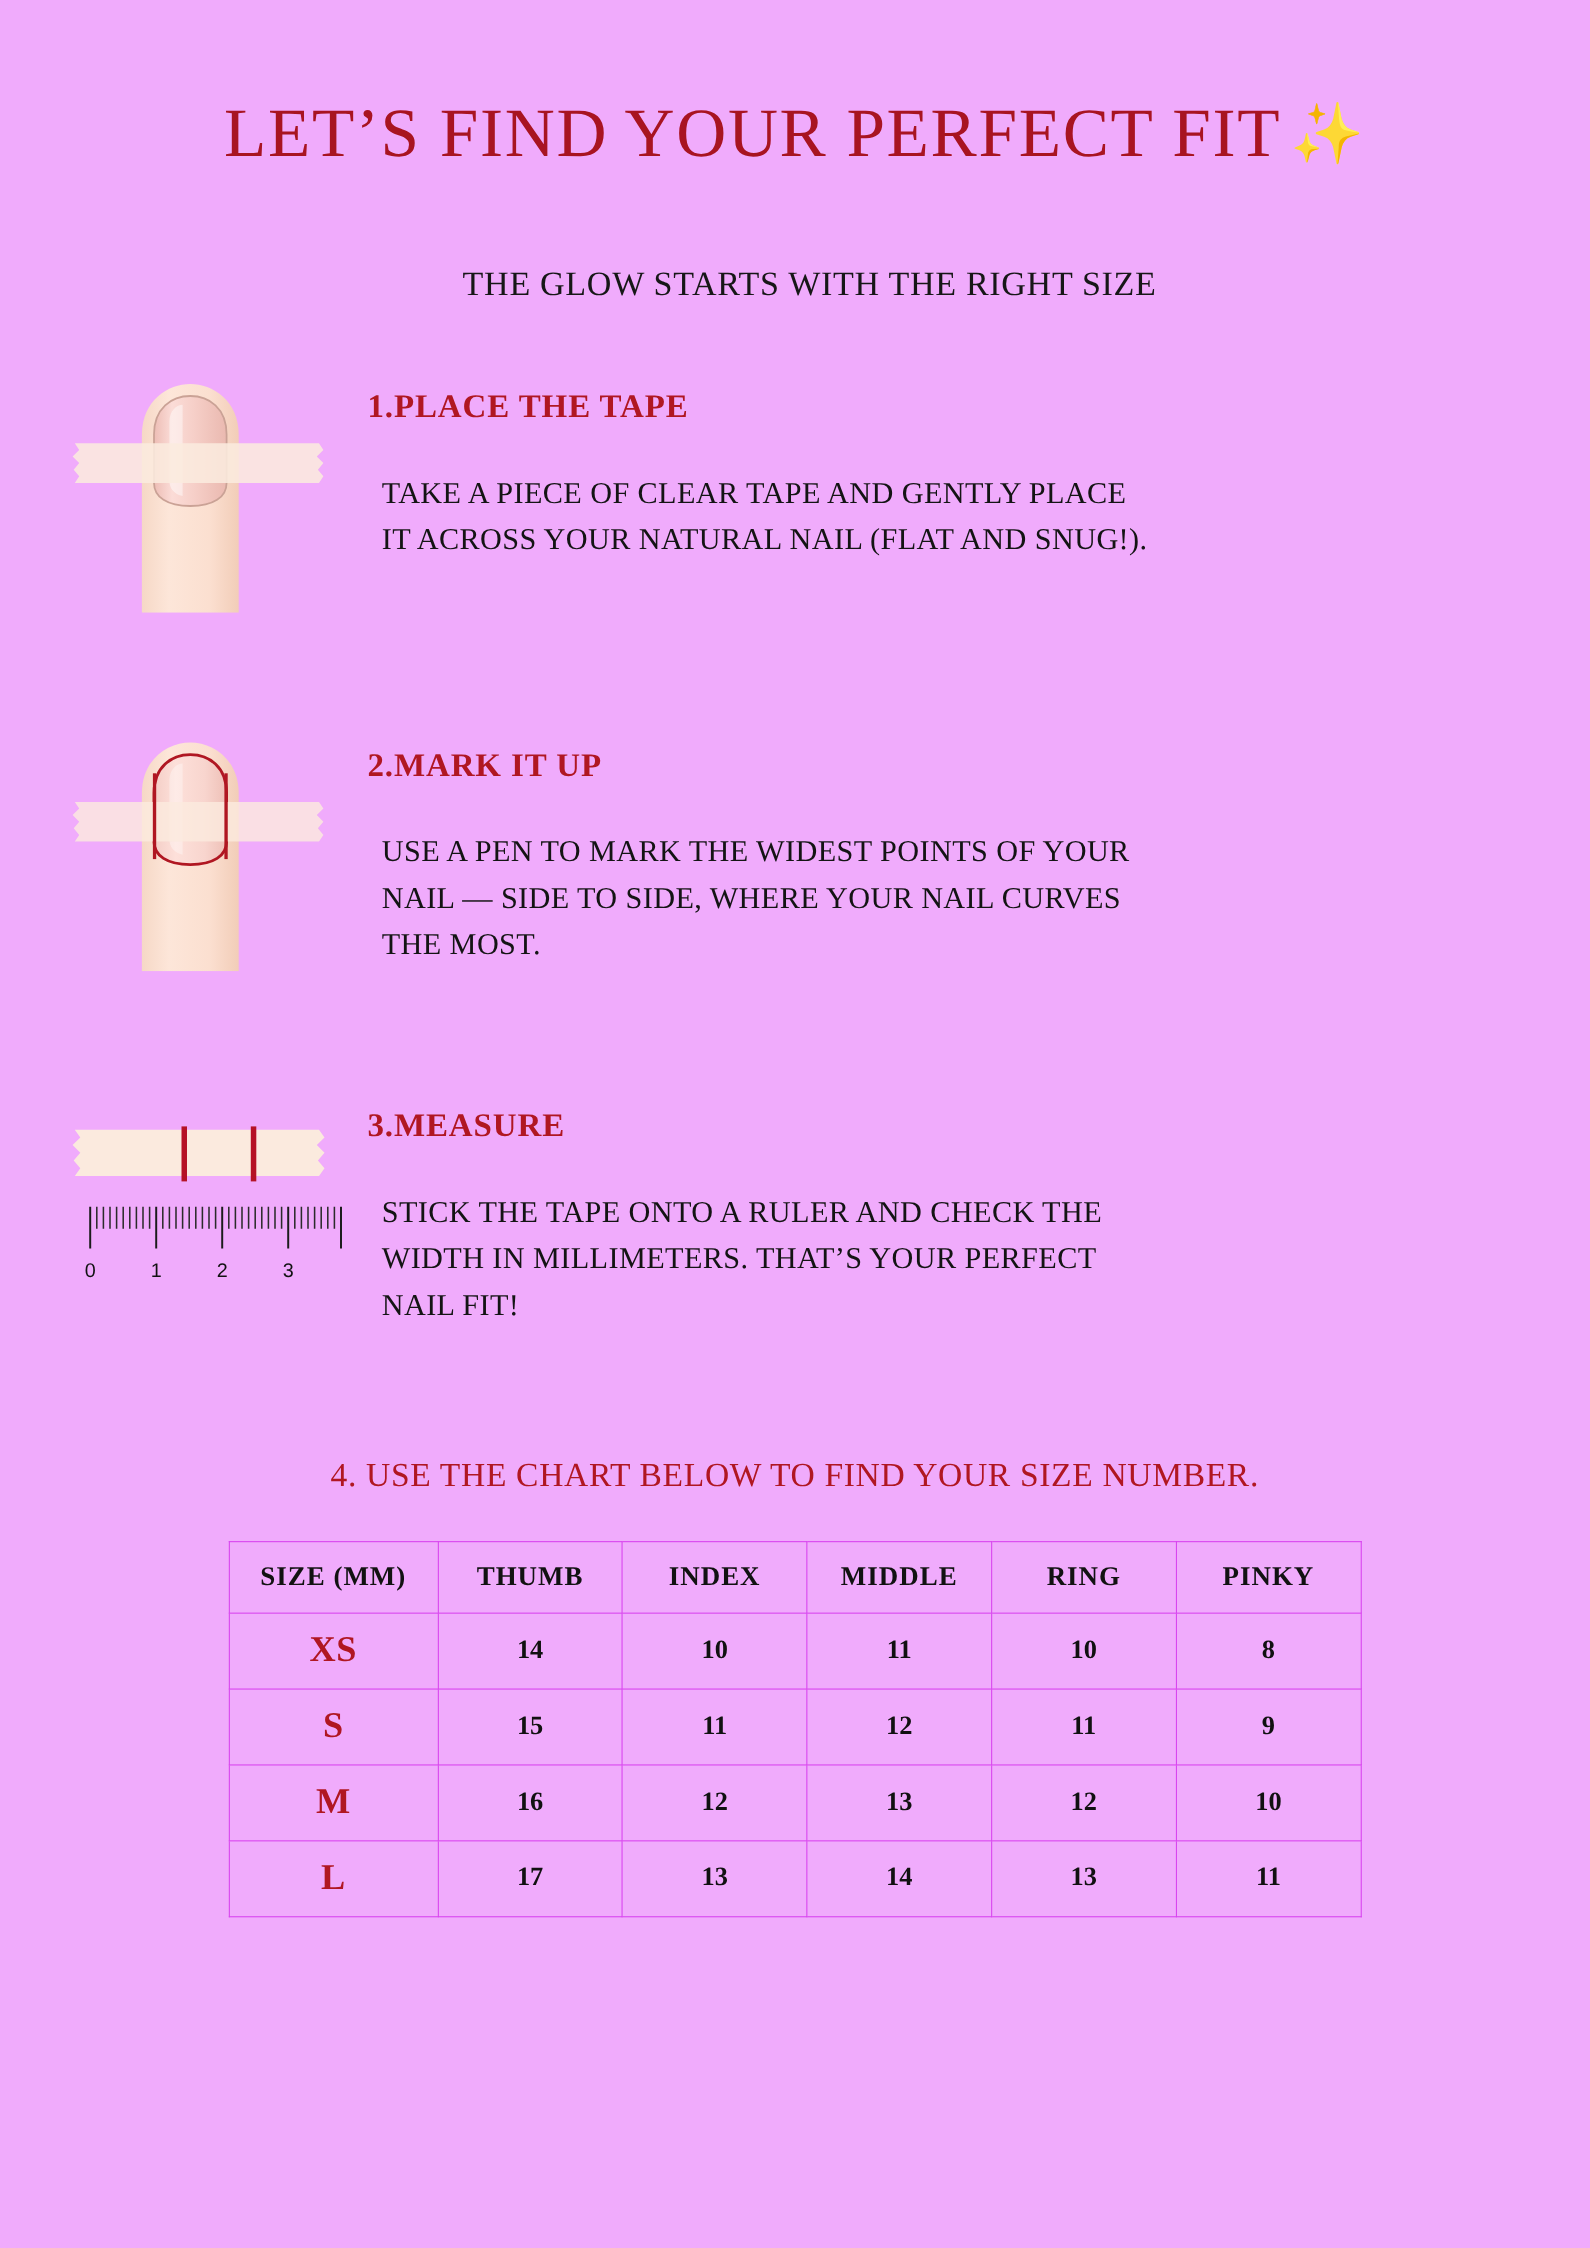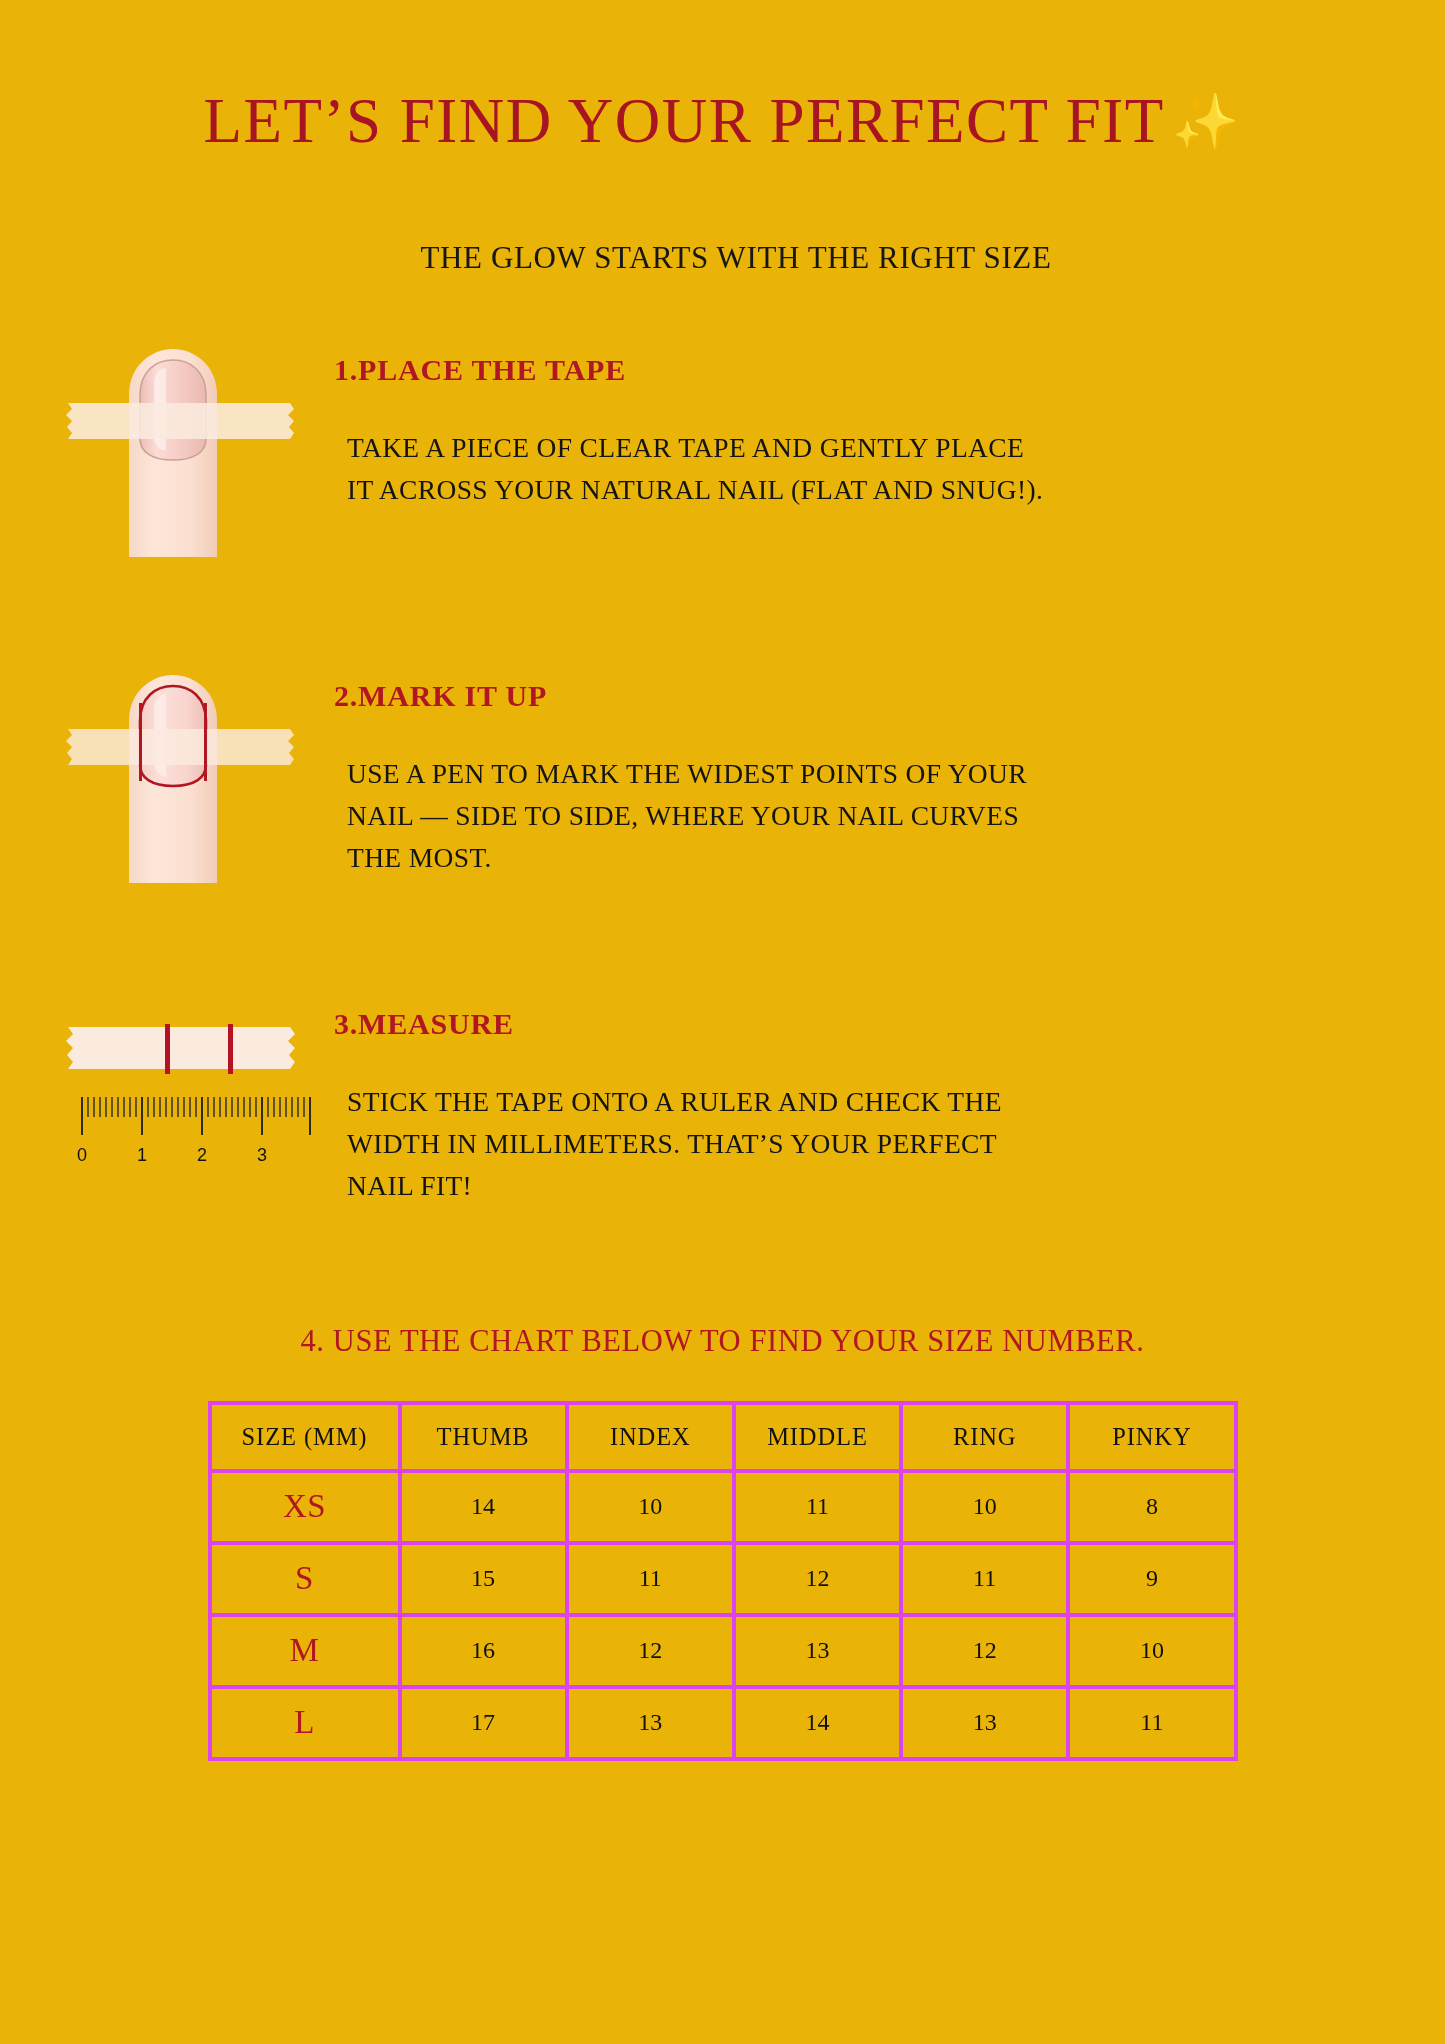--- a/index.html
+++ b/index.html
@@ -12,21 +12,21 @@
     height: 2044px;
     font-family: "Liberation Serif", "DejaVu Serif", serif;
     color: #1a1a1a;
     overflow: hidden;
     position: relative;
   }
   .page {
     width: 1445px;
     height: 2044px;
     position: relative;
-    background: #eab308;
+    background: #f0abfc;
   }
 
   
   .title {
     text-align: center;
     color: #a81421;
     font-size: 63px;
     letter-spacing: 1.5px;
     font-weight: 400;
     margin: 0;
@@ -117,23 +117,23 @@
     justify-content: center;
     margin-top: 42px;
   }
   table.size-chart {
     border-collapse: collapse;
     width: 1030px;
     table-layout: fixed;
   }
   table.size-chart th,
   table.size-chart td {
-    border: 4px solid #d946ef;
+    border: 1px solid #d946ef;
     text-align: center;
-    font-weight: 400;
+    font-weight: 700;
   }
   table.size-chart th {
     font-size: 24.5px;
     letter-spacing: 0.9px;
     height: 62px;
     color: #121212;
   }
   table.size-chart td {
     font-size: 24px;
     height: 66px;

